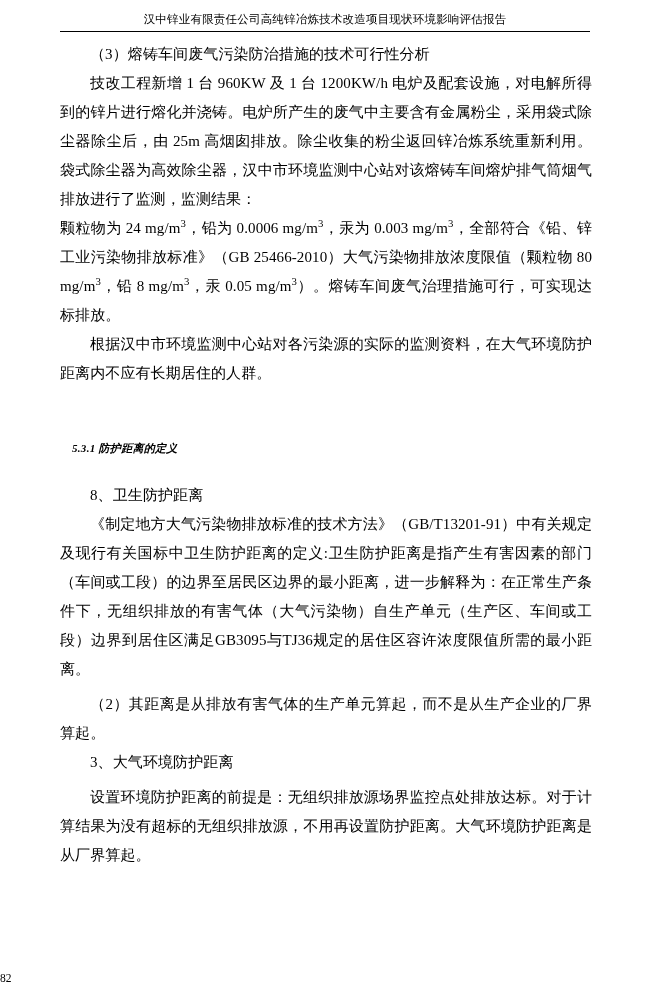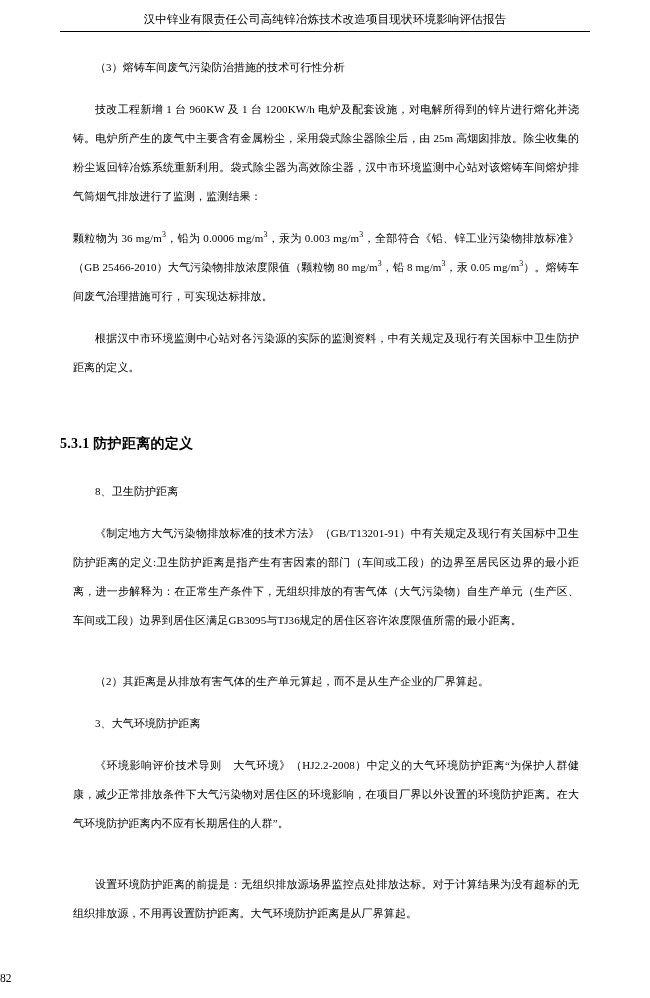--- a/index.html
+++ b/index.html
@@ -41,46 +41,47 @@
     height: 0;
   }
   .content {
     position: absolute;
     top: 40px;
     left: 60px;
     right: 58px;
     bottom: 50px;
   }
   p {
-    margin: 13px;
-    font-size: 11px;
+    margin: 0;
+    font-size: 15px;
     line-height: 29px;
     text-align: justify;
     text-justify: inter-ideograph;
     letter-spacing: 0.1px;
   }
   p.indent {
     text-indent: 2em;
   }
   .gap-sm { height: 6px; }
   .gap-md { height: 14px; }
   .gap-lg { height: 20px; }
   h2.section {
     font-size: 17.5px;
     font-weight: bold;
     margin: 0;
     line-height: 30px;
     letter-spacing: 0.3px;
   }
   h3.subsection {
-    font-size: 14px;
+    font-size: 11px;
     font-weight: bold;
-    margin: 0;
+    margin: 12px;
     line-height: 29px;
     letter-spacing: 0.3px;
+    font-style: italic;
   }
   .footer {
     position: absolute;
     bottom: 14px;
     left: 0;
     right: 0;
     text-align: left;
     font-size: 11.5px;
   }
   sup {
@@ -96,23 +97,23 @@
 
   <div class="header">汉中锌业有限责任公司高纯锌冶炼技术改造项目现状环境影响评估报告</div>
   <div class="header-rule"></div>
 
   <div class="content">
 
     <p class="indent">（3）熔铸车间废气污染防治措施的技术可行性分析</p>
 
     <p class="indent"><span>技改工程新增 1 台 960KW 及 1 台 1200KW/h 电炉及配套设施，对电解所得到的锌片进行熔化并浇铸。电炉所产生的废气中主要含有金属粉尘，采用袋式除尘器除尘后，由 25m 高烟囱排放。除尘收集的粉尘返回锌冶炼系统重新利用。袋式除尘器为高效除尘器，汉中市环境监测中心站对该熔铸车间熔炉排气筒烟气排放进行了监测，监测结果：</span></p>
 
-    <p><span>颗粒物为 36 mg/m</span><sup>3</sup><span>，铅为 0.0006 mg/m</span><sup>3</sup><span>，汞为 0.003 mg/m</span><sup>3</sup><span>，全部符合《铅、锌工业污染物排放标准》（GB 25466-2010）大气污染物排放浓度限值（颗粒物 80 mg/m</span><sup>3</sup><span>，铅 8 mg/m</span><sup>3</sup><span>，汞 0.05 mg/m</span><sup>3</sup><span>）。熔铸车间废气治理措施可行，可实现达标排放。</span></p>
+    <p><span>颗粒物为 24 mg/m</span><sup>3</sup><span>，铅为 0.0006 mg/m</span><sup>3</sup><span>，汞为 0.003 mg/m</span><sup>3</sup><span>，全部符合《铅、锌工业污染物排放标准》（GB 25466-2010）大气污染物排放浓度限值（颗粒物 80 mg/m</span><sup>3</sup><span>，铅 8 mg/m</span><sup>3</sup><span>，汞 0.05 mg/m</span><sup>3</sup><span>）。熔铸车间废气治理措施可行，可实现达标排放。</span></p>
 
-    <p class="indent">根据汉中市环境监测中心站对各污染源的实际的监测资料，中有关规定及现行有关国标中卫生防护距离的定义。</p>
+    <p class="indent">根据汉中市环境监测中心站对各污染源的实际的监测资料，在大气环境防护距离内不应有长期居住的人群。</p>
 
     <div class="gap-lg"></div>
 
 
     <div class="gap-md"></div>
 
     <h3 class="subsection">5.3.1  防护距离的定义</h3>
 
     <div class="gap-sm"></div>
 
@@ -121,21 +122,20 @@
     <p class="indent">《制定地方大气污染物排放标准的技术方法》（GB/T13201-91）中有关规定及现行有关国标中卫生防护距离的定义:卫生防护距离是指产生有害因素的部门（车间或工段）的边界至居民区边界的最小距离，进一步解释为：在正常生产条件下，无组织排放的有害气体（大气污染物）自生产单元（生产区、车间或工段）边界到居住区满足GB3095与TJ36规定的居住区容许浓度限值所需的最小距离。</p>
 
     <div class="gap-sm"></div>
 
 
 
     <p class="indent">（2）其距离是从排放有害气体的生产单元算起，而不是从生产企业的厂界算起。</p>
 
     <p class="indent">3、大气环境防护距离</p>
 
-    <p class="indent">《环境影响评价技术导则　大气环境》（HJ2.2-2008）中定义的大气环境防护距离“为保护人群健康，减少正常排放条件下大气污染物对居住区的环境影响，在项目厂界以外设置的环境防护距离。在大气环境防护距离内不应有长期居住的人群”。</p>
 
     <div class="gap-sm"></div>
 
     <p class="indent">设置环境防护距离的前提是：无组织排放源场界监控点处排放达标。对于计算结果为没有超标的无组织排放源，不用再设置防护距离。大气环境防护距离是从厂界算起。</p>
 
   </div>
 
   <div class="footer">82</div>
 
 </div>

